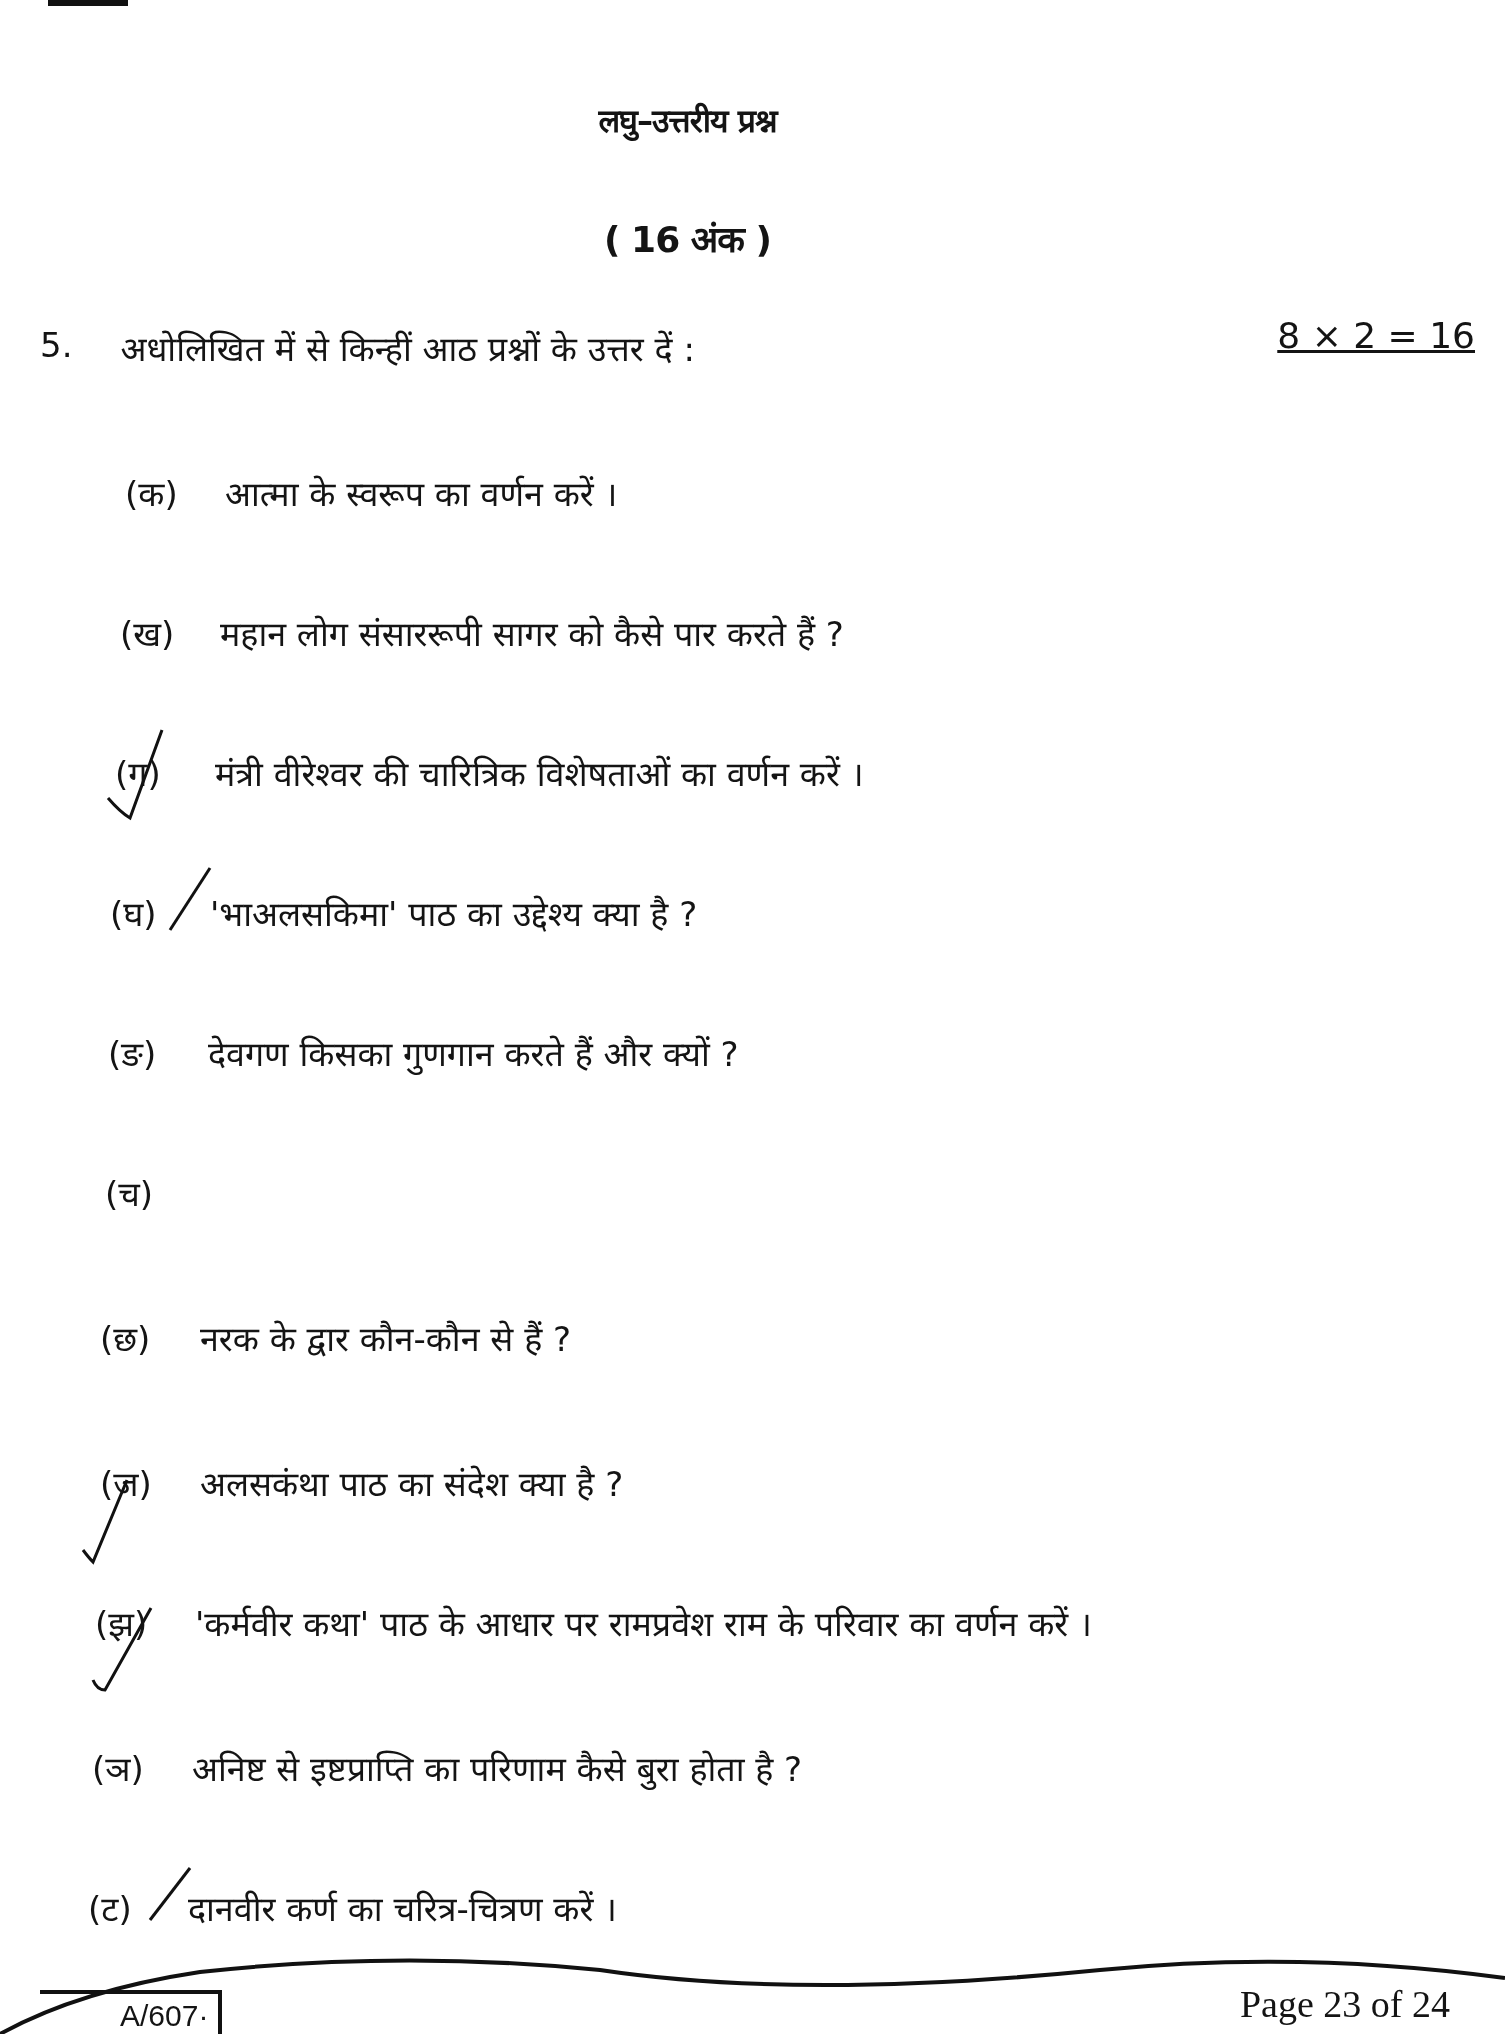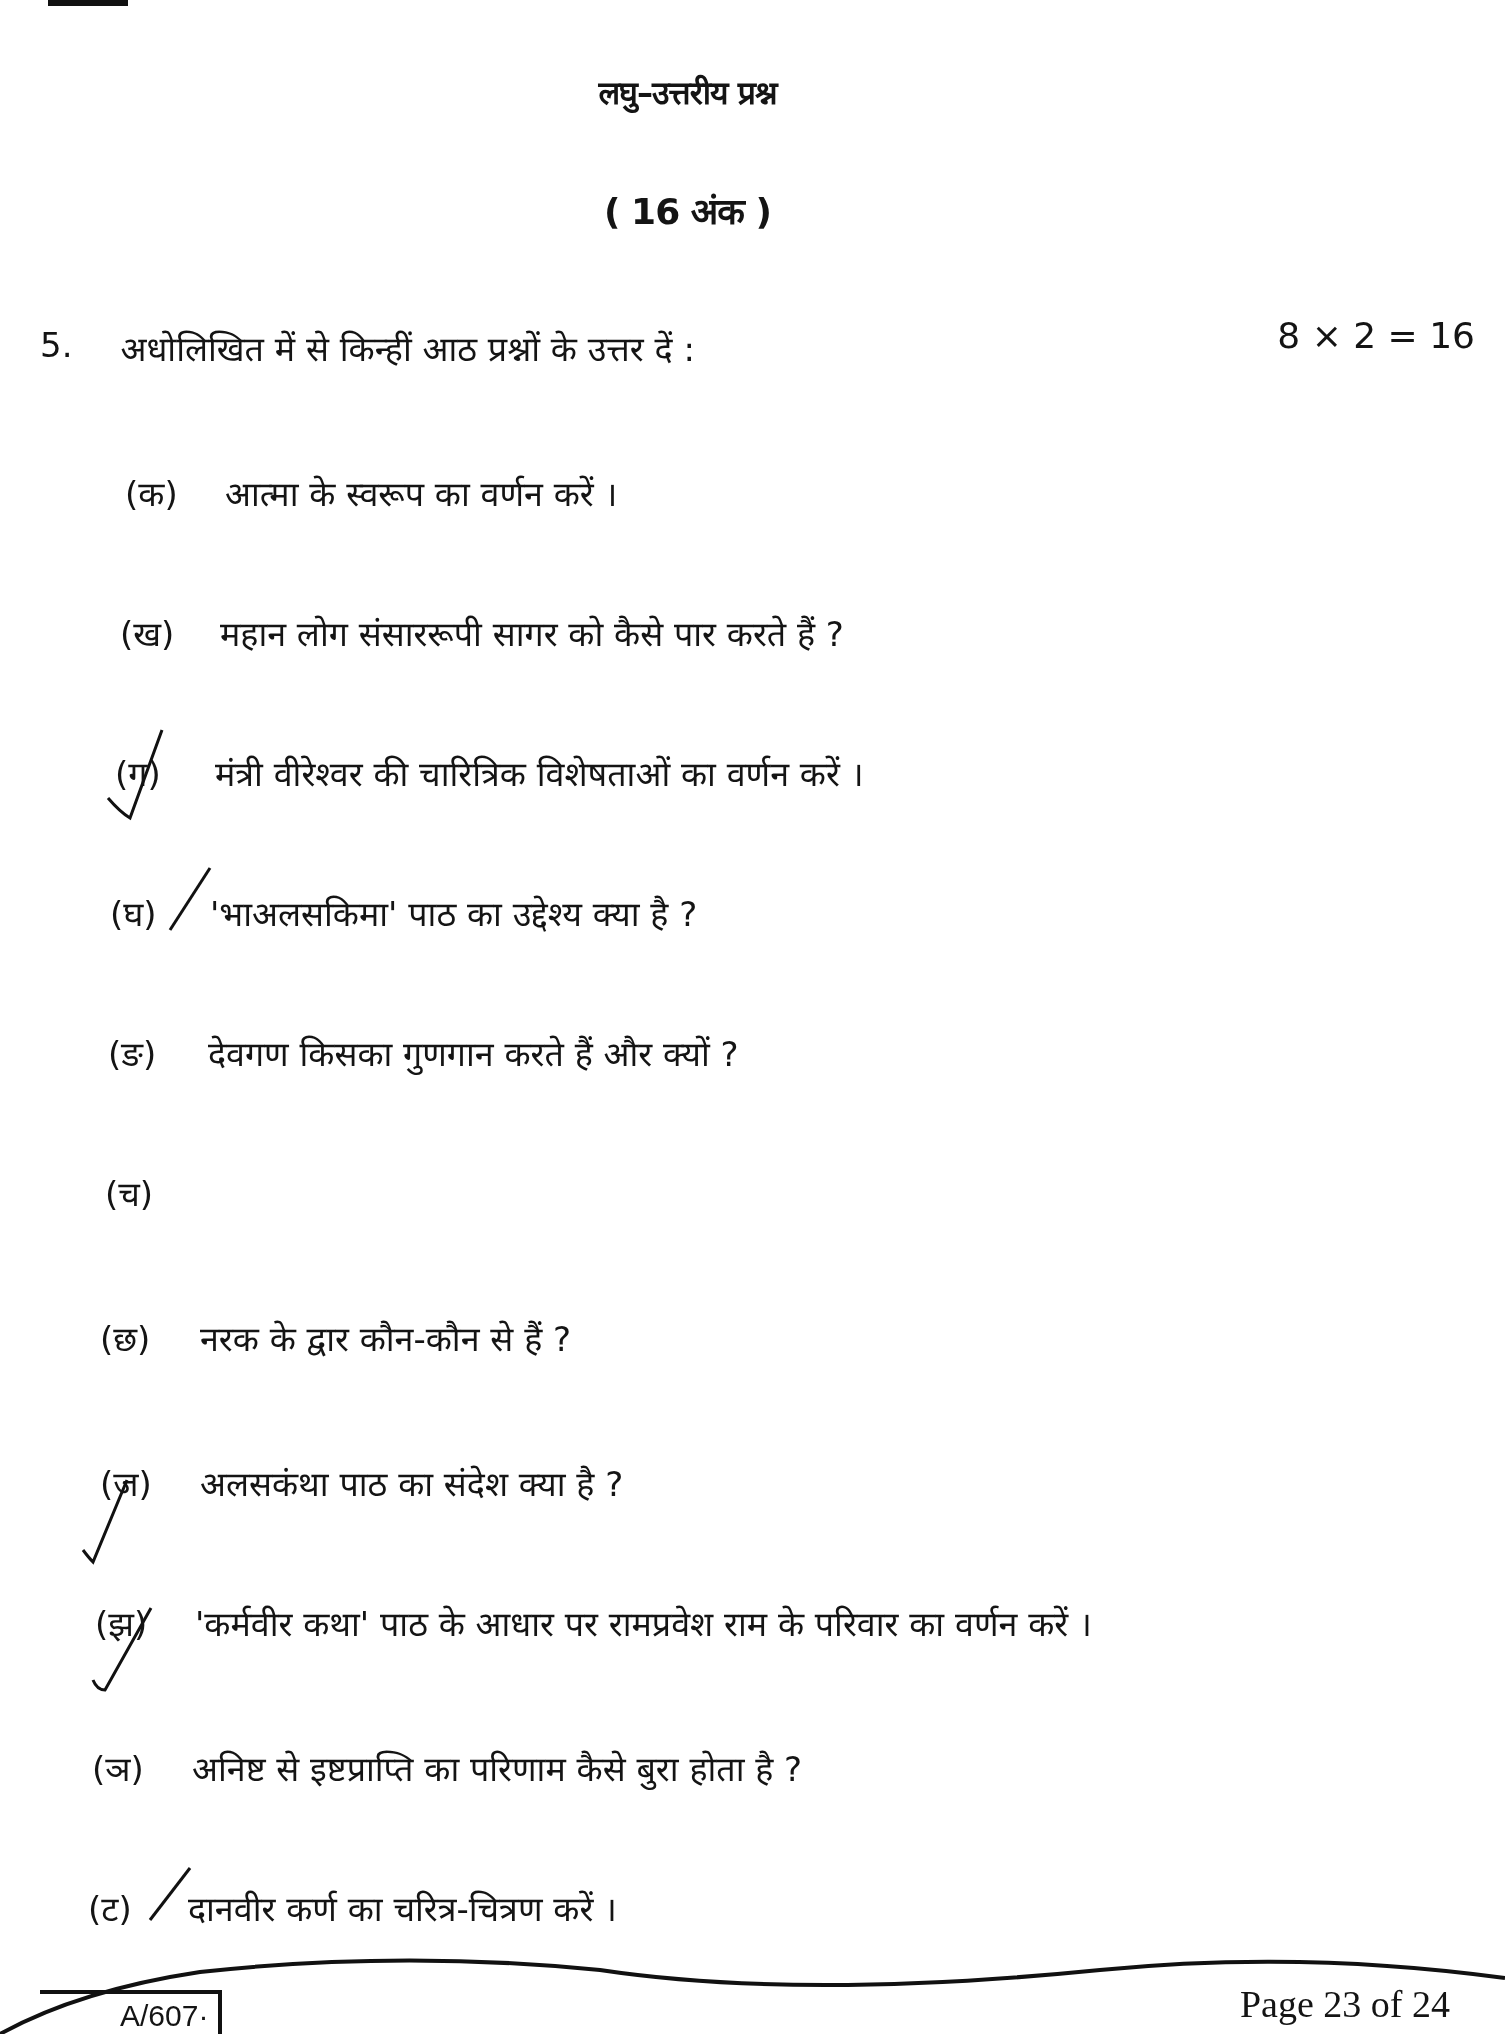--- a/index.html
+++ b/index.html
@@ -1,25 +1,25 @@
 <!DOCTYPE html>
 <html><head>
 <meta charset="utf-8">
 <style>
   html, body { margin: 0; padding: 0; }
   body {
     width: 1505px; height: 2034px; background: #ffffff; position: relative; overflow: hidden;
     font-family: "DejaVu Sans", "Liberation Sans", sans-serif; color: #141414;
   }
   .topmark { position: absolute; left: 48px; top: 0; width: 80px; height: 6px; background: #111; }
-  .title { position: absolute; left: 0; width: 1375px; text-align: center; font-weight: bold; font-size: 32px; letter-spacing: -1px; }
+  .title { position: absolute; left: 0; width: 1375px; text-align: center; font-weight: bold; font-size: 32px; letter-spacing: -1px; margin-top: 28px; }
   .t1 { top: 70px; }
   .t2 { top: 186px; font-size: 36px; }
   .q-main { position: absolute; left: 40px; top: 325px; font-size: 34px; display: flex; gap: 48px; }
-  .marks { position: absolute; right: 30px; top: 315px; font-size: 36px; }
+  .marks { position: absolute; right: 30px; top: 315px; font-size: 36px; text-decoration: underline; }
   .item { position: absolute; font-size: 34px; display: flex; align-items: baseline; white-space: nowrap; }
   .item .lbl { display: inline-block; width: 100px; }
   .tick { position: absolute; }
   .tick svg { display: block; }
   .footer-curve { position: absolute; left: 0; top: 1950px; }
   .code-box { position: absolute; left: 40px; top: 1990px; height: 44px; padding: 0 10px 0 80px; border-right: 4px solid #111; border-top: 4px solid #111; font-size: 30px; font-family: "Liberation Sans", sans-serif; line-height: 44px; }
   .pageno { position: absolute; right: 55px; top: 1982px; font-family: "Liberation Serif", serif; font-weight: normal; font-size: 38px; }
 </style>
 </head>
 <body>

